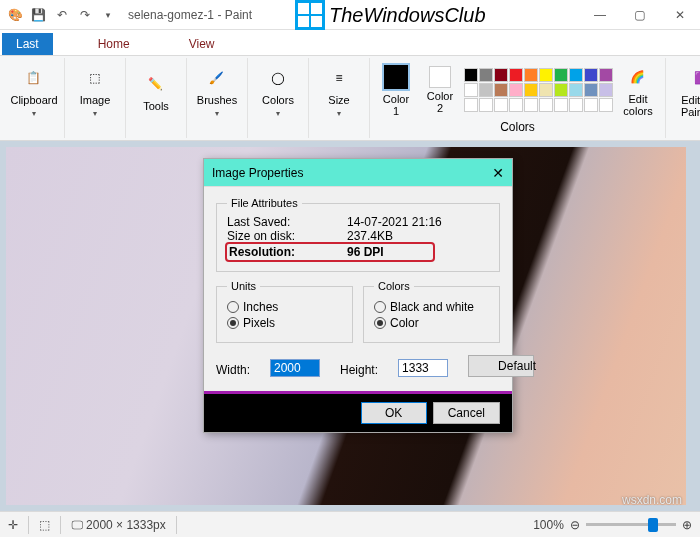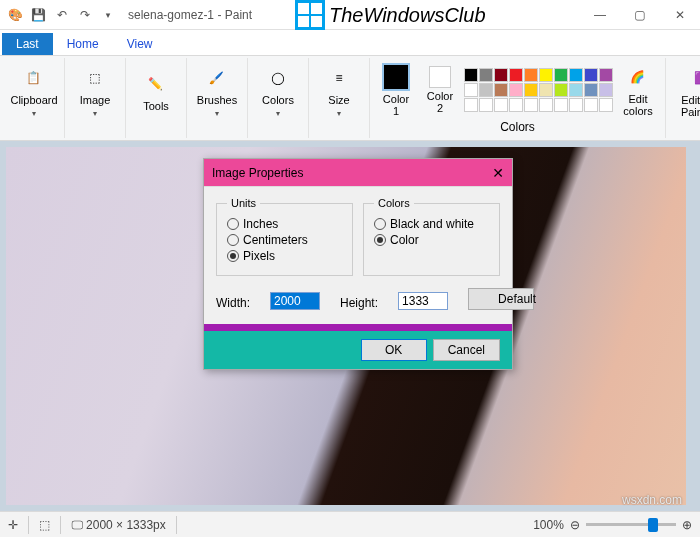--- a/index.html
+++ b/index.html
@@ -15,21 +15,21 @@
 
 
 .watermark { position: absolute; top: 0; left: 295px; height: 30px; display: flex; align-items: center; z-index: 5; }
 .watermark .logo { width: 30px; height: 30px; background: #00a2ed; display: grid; grid-template: 1fr 1fr / 1fr 1fr; padding: 3px; gap: 2px; }
 .watermark .logo span { background: #fff; }
 .watermark .text { font-size: 20px; font-weight: 400; margin-left: 4px; font-style: italic; }
 
 
 .tabs { height: 25px; display: flex; align-items: flex-end; }
 .tabs .file { background: #1979ca; color: #fff; padding: 4px 14px; margin-left: 2px; }
-.tabs .tab { padding: 4px 14px; color: #1d4ed8; }
+.tabs .tab { padding: 4px 14px; color: #7f1d1d; margin-left: 31px; }
 
 
 .ribbon { height: 86px; background: #f5f6f7; border-top: 1px solid #dadada; border-bottom: 1px solid #dadada; display: flex; padding: 2px 4px; }
 .group { display: flex; flex-direction: column; align-items: center; border-right: 1px solid #e2e2e2; padding: 0 6px; }
 .group .row { display: flex; gap: 4px; flex: 1; align-items: center; }
 .bigbtn { display: flex; flex-direction: column; align-items: center; justify-content: center; gap: 2px; width: 48px; height: 66px; }
 .bigbtn .ico { width: 28px; height: 28px; display: flex; align-items: center; justify-content: center; }
 .bigbtn .lbl { font-size: 11px; text-align: center; line-height: 1.1; }
 .dd::after { content: "▾"; font-size: 8px; color: #555; display: block; }
 
@@ -38,41 +38,41 @@
 .swatch2 { width: 22px; height: 22px; border: 1px solid #ccc; background: #fff; }
 .palette { display: grid; grid-template-columns: repeat(10, 14px); grid-auto-rows: 14px; gap: 1px; }
 .palette div { border: 1px solid #ccc; }
 
 
 .canvas { position: relative; height: 370px; background: #c8d4df; overflow: hidden; }
 .img { position: absolute; inset: 6px 14px 6px 6px; background: linear-gradient(110deg, #d9cfe0 0%, #dcd4e2 30%, #b9b6cb 52%, #22110c 55%, #1a0e0a 70%, #c3b3b7 72%, #e7b9a3 85%, #e9c1a8 100%); }
 
 
 .dialog { position: absolute; left: 203px; top: 158px; width: 310px; background: #f0f0f0; border: 1px solid #aaa; box-shadow: 2px 2px 8px rgba(0,0,0,0.3); z-index: 10; }
-.dlg-title { background: #ec4899; height: 28px; display: flex; align-items: center; padding: 0 8px; border-bottom: 1px solid #ddd; }
+.dlg-title { background: #5eead4; height: 28px; display: flex; align-items: center; padding: 0 8px; border-bottom: 1px solid #ddd; }
 .dlg-title .x { margin-left: auto; font-size: 14px; }
 .dlg-body { padding: 10px 12px; }
 fieldset { border: 1px solid #ccc; padding: 6px 10px 10px; margin-bottom: 8px; }
 legend { font-size: 11px; padding: 0 4px; }
 .fa-row { display: flex; }
 .fa-row .k { width: 120px; }
 .hl { border: 2px solid #c23; border-radius: 4px; padding: 1px 2px; margin: -1px -2px; display: flex; width: 210px; }
 .hl .k { width: 118px; font-weight: bold; }
 .hl .v { font-weight: bold; }
 .uc { display: flex; gap: 10px; }
 .uc fieldset { flex: 1; }
 .radio { display: flex; align-items: center; gap: 4px; margin: 2px 0; }
 .radio .r { width: 12px; height: 12px; border: 1px solid #555; border-radius: 50%; display: flex; align-items: center; justify-content: center; }
 .radio .r.sel::after { content: ""; width: 6px; height: 6px; background: #333; border-radius: 50%; }
 .wh { display: flex; align-items: flex-end; gap: 20px; padding: 4px 0; }
 .wh input { width: 50px; border: 1px solid #7a9fd4; padding: 1px 3px; background: #fff; }
 .wh input.sel { background: #0078d7; color: #fff; }
 .wh .btn { margin-left: auto; padding-left: 29px; }
 .btn { background: #e1e1e1; border: 1px solid #adadad; padding: 3px 14px; min-width: 66px; text-align: center; }
-.dlg-ftr { background: #14b8a6; border-top: 7px solid #a21caf; padding: 8px 12px; display: flex; justify-content: flex-end; gap: 6px; }
+.dlg-ftr { background: #000000; border-top: 3px solid #a21caf; padding: 8px 12px; display: flex; justify-content: flex-end; gap: 6px; }
 .btn.primary { border-color: #0078d7; }
 
 
 .status { position: absolute; bottom: 0; left: 0; right: 0; height: 26px; background: #f3f3f3; border-top: 1px solid #dadada; display: flex; align-items: center; padding: 0 8px; font-size: 11px; color: #444; }
 .status .sep { width: 1px; height: 18px; background: #ccc; margin: 0 10px; }
 .status .zoomctl { margin-left: auto; display: flex; align-items: center; gap: 6px; }
 .slider { width: 90px; height: 3px; background: #bbb; position: relative; }
 .slider .thumb { position: absolute; left: 62px; top: -5px; width: 10px; height: 14px; background: #0078d7; border-radius: 2px; }
 .wsx { position: absolute; right: 18px; bottom: 30px; color: #e8e8e8; font-size: 12px; text-shadow: 0 0 2px rgba(0,0,0,0.5); z-index: 6; }
 </style>
@@ -214,30 +214,41 @@
 <div class="canvas">
   <div class="img"></div>
 </div>
 
 <div class="dialog">
   <div class="dlg-title">
     <span>Image Properties</span>
     <span class="x">✕</span>
   </div>
   <div class="dlg-body">
+    <fieldset>
+      <legend>File Attributes</legend>
+      <div class="fa-row">
+          <span class="k">Last Saved:</span>
+          <span>14-07-2021 21:16</span>
+        </div>
+      <div class="fa-row">
+          <span class="k">Size on disk:</span>
+          <span>237.4KB</span>
+        </div>
+      <div class="hl">
+          <span class="k">Resolution:</span>
+          <span class="v">96 DPI</span>
+        </div>
+    </fieldset>
     <div class="uc">
       <fieldset>
         <legend>Units</legend>
         <div class="radio">
             <span class="r"></span>
             <span>Inches</span>
-          </div>
-        <div class="radio">
-            <span class="r"></span>
-            <span>Centimeters</span>
           </div>
         <div class="radio">
             <span class="r sel"></span>
             <span>Pixels</span>
           </div>
       </fieldset>
       <fieldset>
         <legend>Colors</legend>
         <div class="radio">
             <span class="r"></span>

